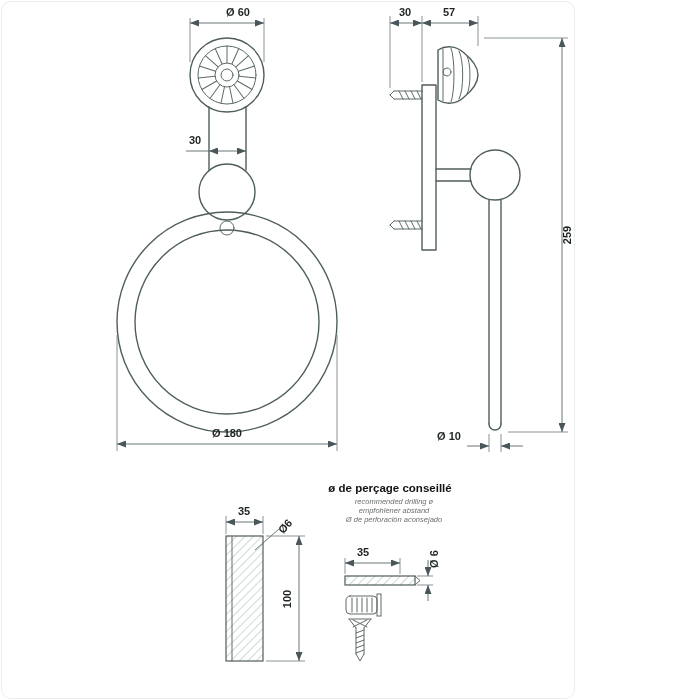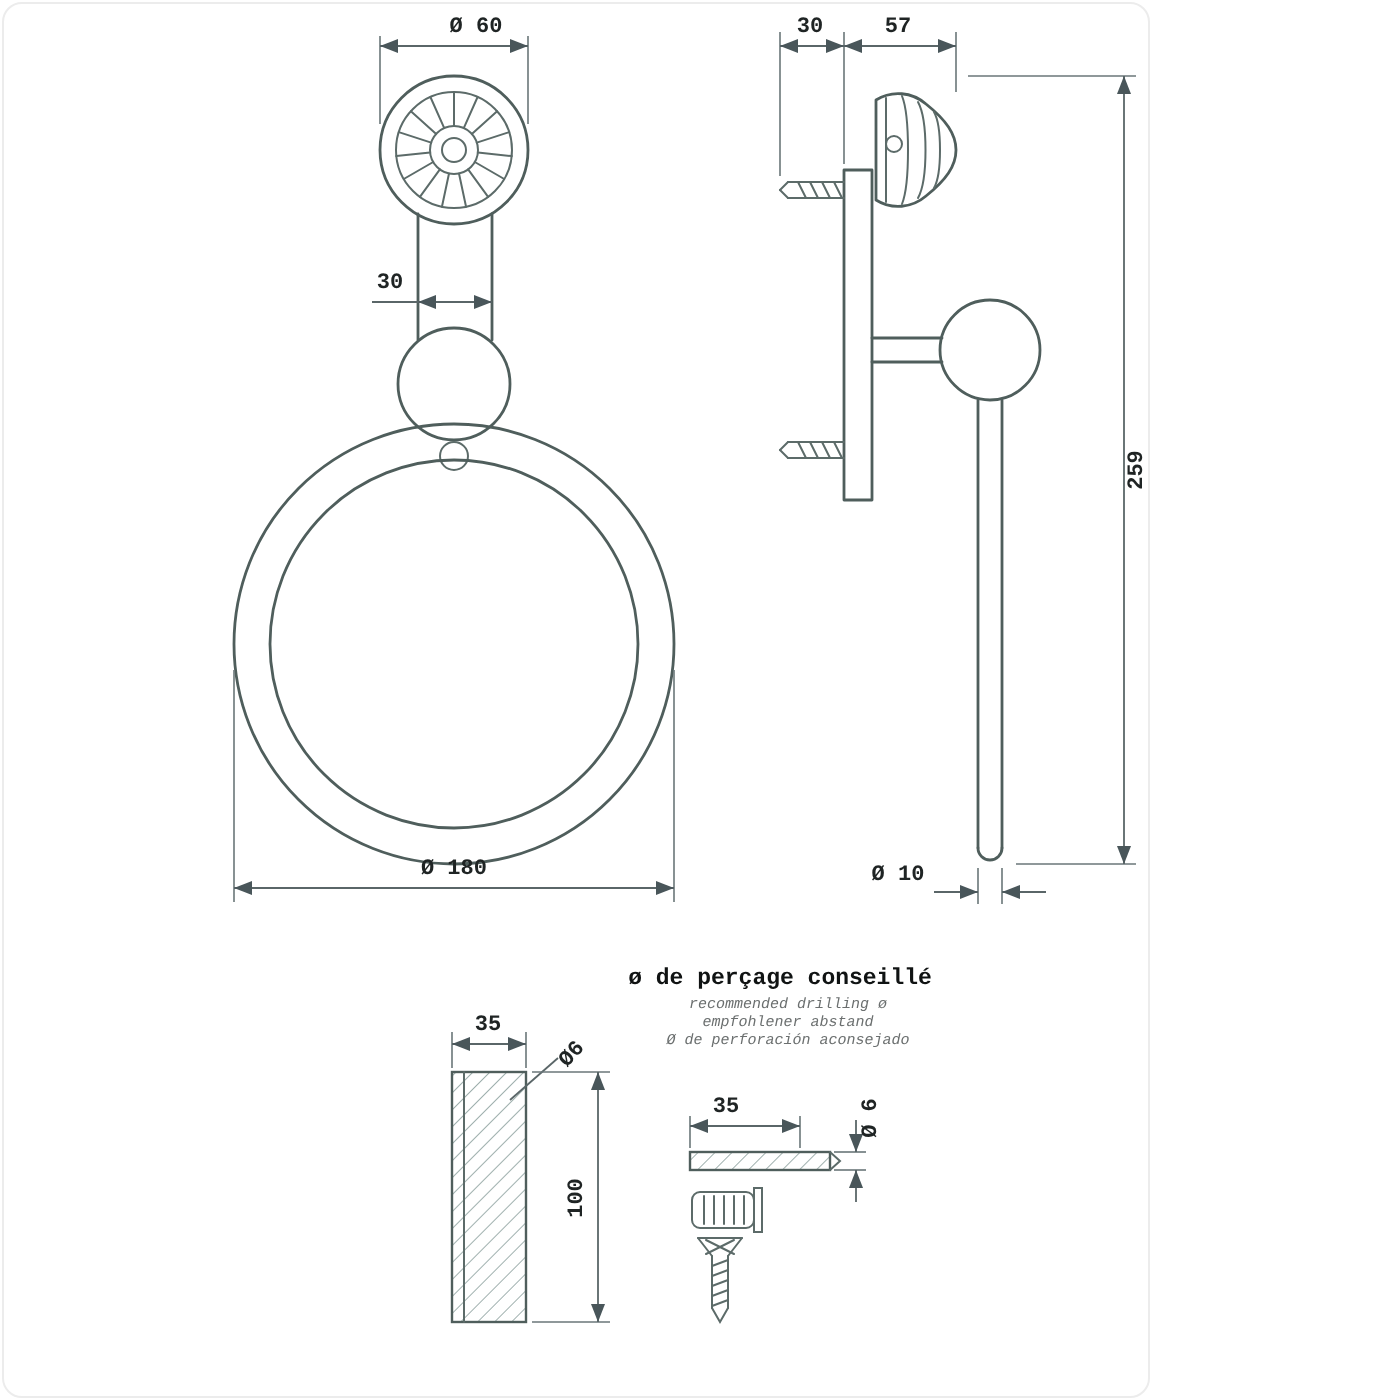--- a/index.html
+++ b/index.html
@@ -1,17 +1,17 @@
 <!DOCTYPE html>
 <html><head>
 <meta charset="utf-8">
 <style>
   html,body{margin:0;padding:0;background:#ffffff;}
   .canvas{position:relative;width:576px;height:700px;background:#ffffff;overflow:hidden;
-          font-family:Liberation Mono, monospace;}
+          font-family:Liberation Sans, sans-serif;}
   .frame{position:absolute;inset:1px;border:1px solid #ececec;border-radius:10px;pointer-events:none;}
   svg{position:absolute;inset:0;}
   .geo{stroke:#4f5e5c;stroke-width:1.4;fill:none;stroke-linecap:round;stroke-linejoin:round;}
   .geo-thin{stroke:#5c6b69;stroke-width:1;fill:none;stroke-linecap:round;}
   .dimline{stroke:#5a6668;stroke-width:0.9;fill:none;}
   .ext{stroke:#6a7678;stroke-width:0.8;fill:none;}
   .hatched{fill:url(#hatch);stroke:#4f5e5c;stroke-width:1.2;}
   text.dim{font-size:11px;font-weight:bold;fill:#1f2424;text-anchor:middle;}
   text.note-title{font-size:11.5px;font-weight:bold;fill:#101313;text-anchor:middle;}
   text.note-sub{font-size:7.5px;font-style:italic;fill:#6b6f6f;text-anchor:middle;}

